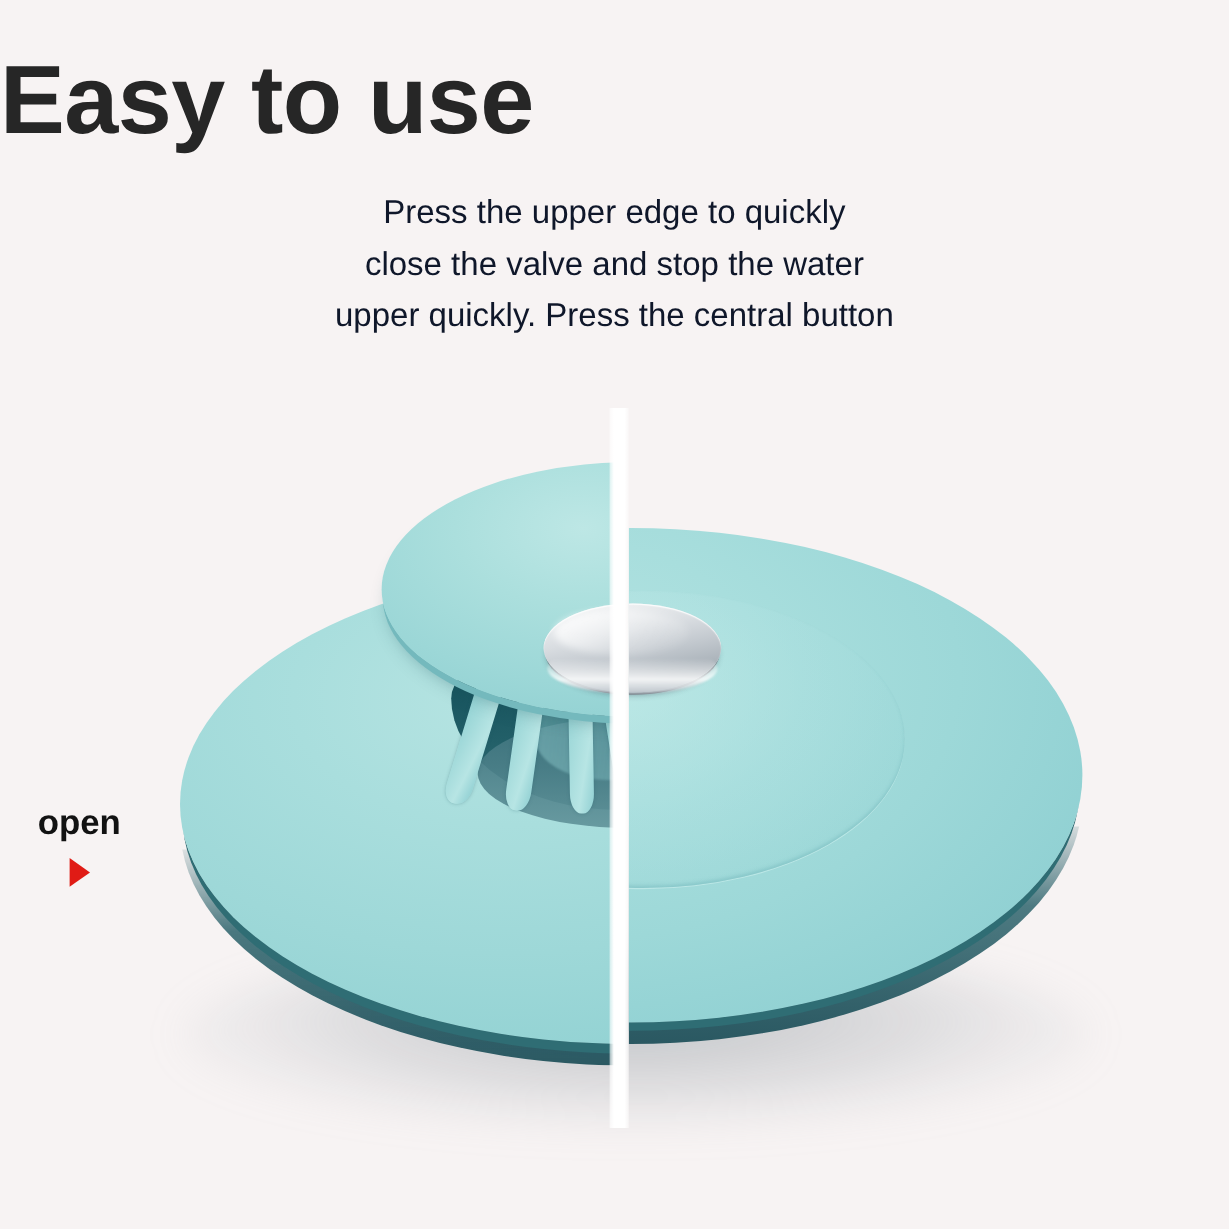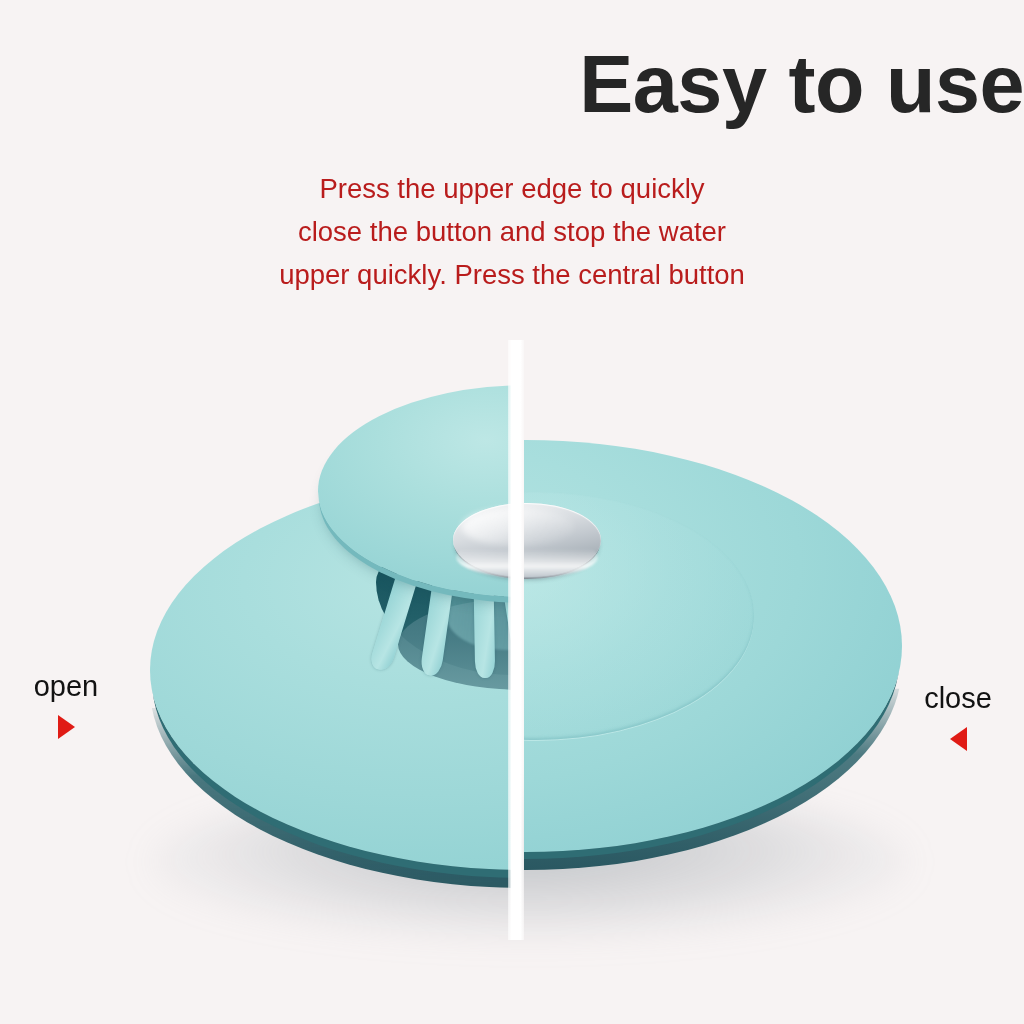--- a/index.html
+++ b/index.html
@@ -20,37 +20,37 @@
     height: 1024px;
     background: #f7f3f3;
   }
 
   
   #headline {
     position: absolute;
     left: 0;
     top: 42px;
     width: 1024px;
-    text-align: right;
+    text-align: left;
     font-size: 81px;
     font-weight: bold;
     letter-spacing: -0.5px;
     color: #262626;
     line-height: 1.05;
   }
 
   #subcopy {
     position: absolute;
     left: 262px;
-    top: 168px;
+    top: 156px;
     width: 500px;
     text-align: center;
     font-size: 27.5px;
     font-weight: 400;
-    color: #b91c1c;
+    color: #0f172a;
     line-height: 1.56;
   }
   #subcopy .ln {
     display: block;
     white-space: nowrap;
   }
 
   
   #scene {
     position: absolute;
@@ -310,21 +310,21 @@
   }
 
   
   .side-label {
     position: absolute;
     text-align: center;
     z-index: 70;
   }
   .side-label .txt {
     font-size: 29px;
-    font-weight: normal;
+    font-weight: bold;
     color: #121212;
     line-height: 1;
     white-space: nowrap;
   }
   .tri {
     margin: 14px auto 0;
     width: 0;
     height: 0;
   }
   .tri.right {
@@ -342,21 +342,21 @@
 </style>
 </head>
 <body>
 
 <div id="stage">
 
   <div id="headline">Easy to use</div>
 
   <div id="subcopy">
     <span class="ln">Press the upper edge to quickly</span>
-    <span class="ln">close the button and stop the water</span>
+    <span class="ln">close the valve and stop the water</span>
     <span class="ln">upper quickly. Press the central button</span>
   </div>
 
   <div id="scene">
 
     <div class="ground-shadow"></div>
 
     <div class="half left">
       <div class="outer-rim-l"></div>
       <div class="outer-disc-l"></div>
@@ -384,18 +384,14 @@
 
   </div>
 
   <div id="divider"></div>
 
   <div class="side-label" id="label-open">
     <div class="txt">open</div>
     <div class="tri right"></div>
   </div>
 
-  <div class="side-label" id="label-close">
-    <div class="txt">close</div>
-    <div class="tri left"></div>
-  </div>
 
 </div>
 
 </body></html>

